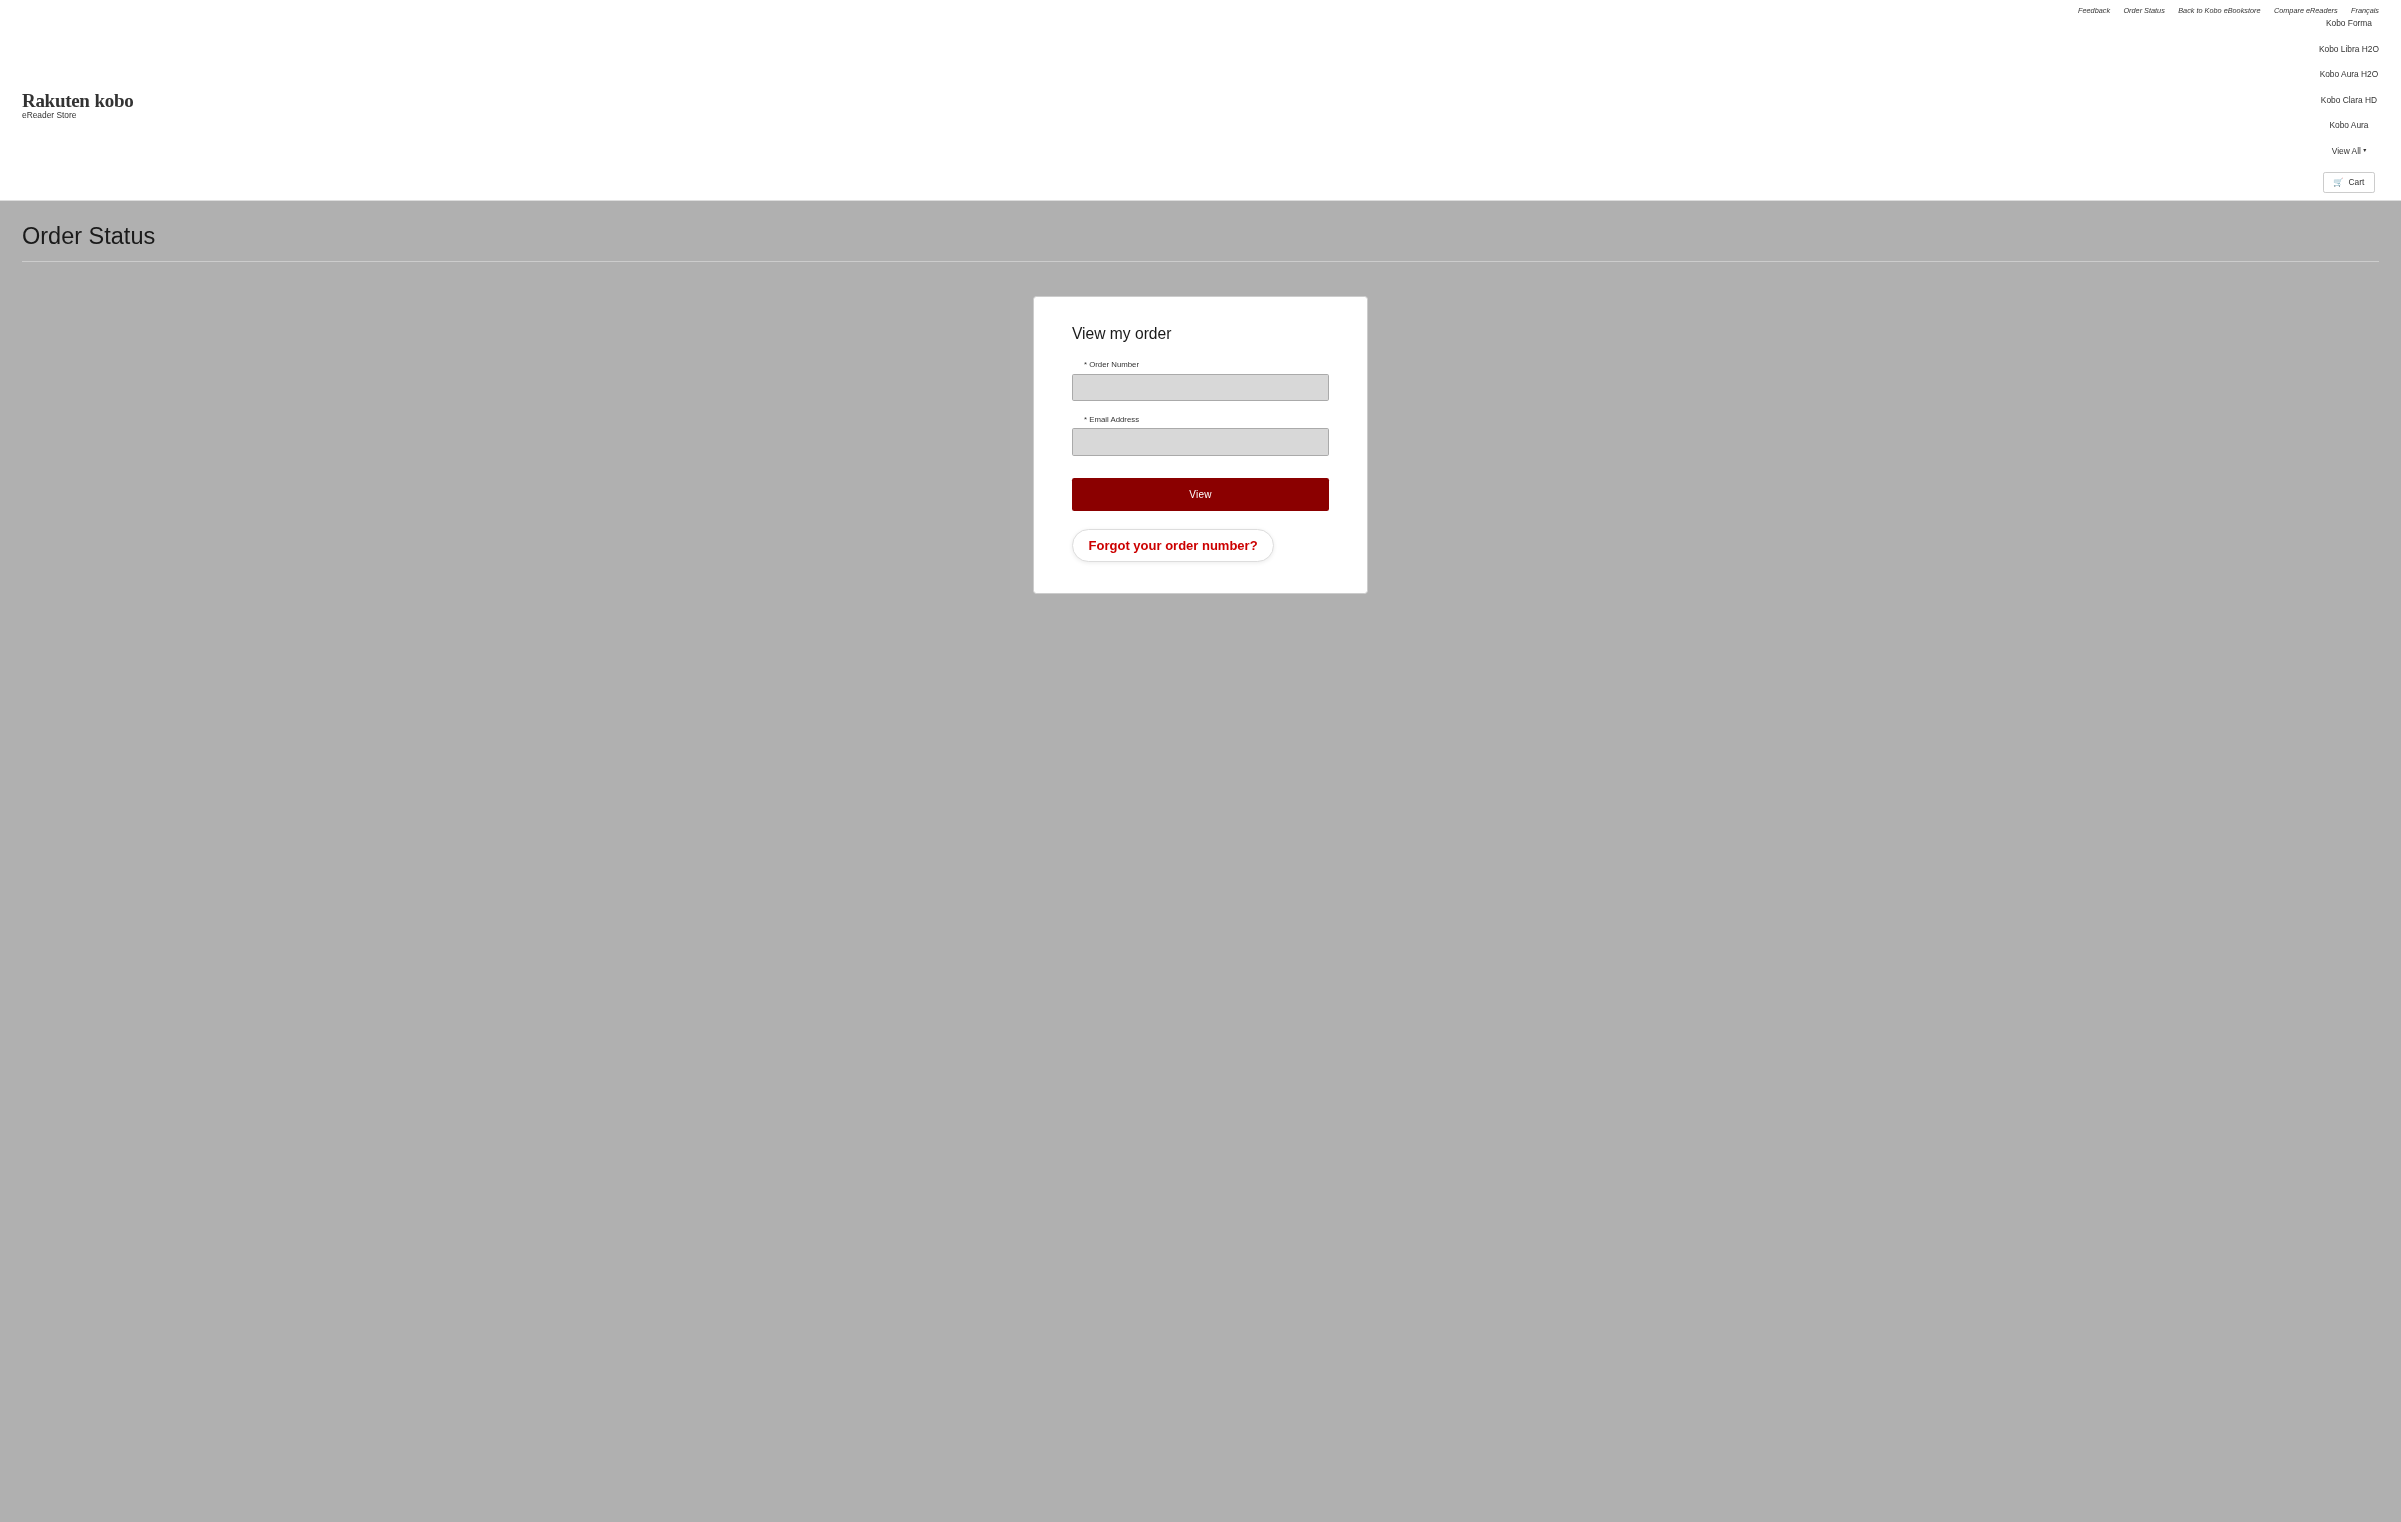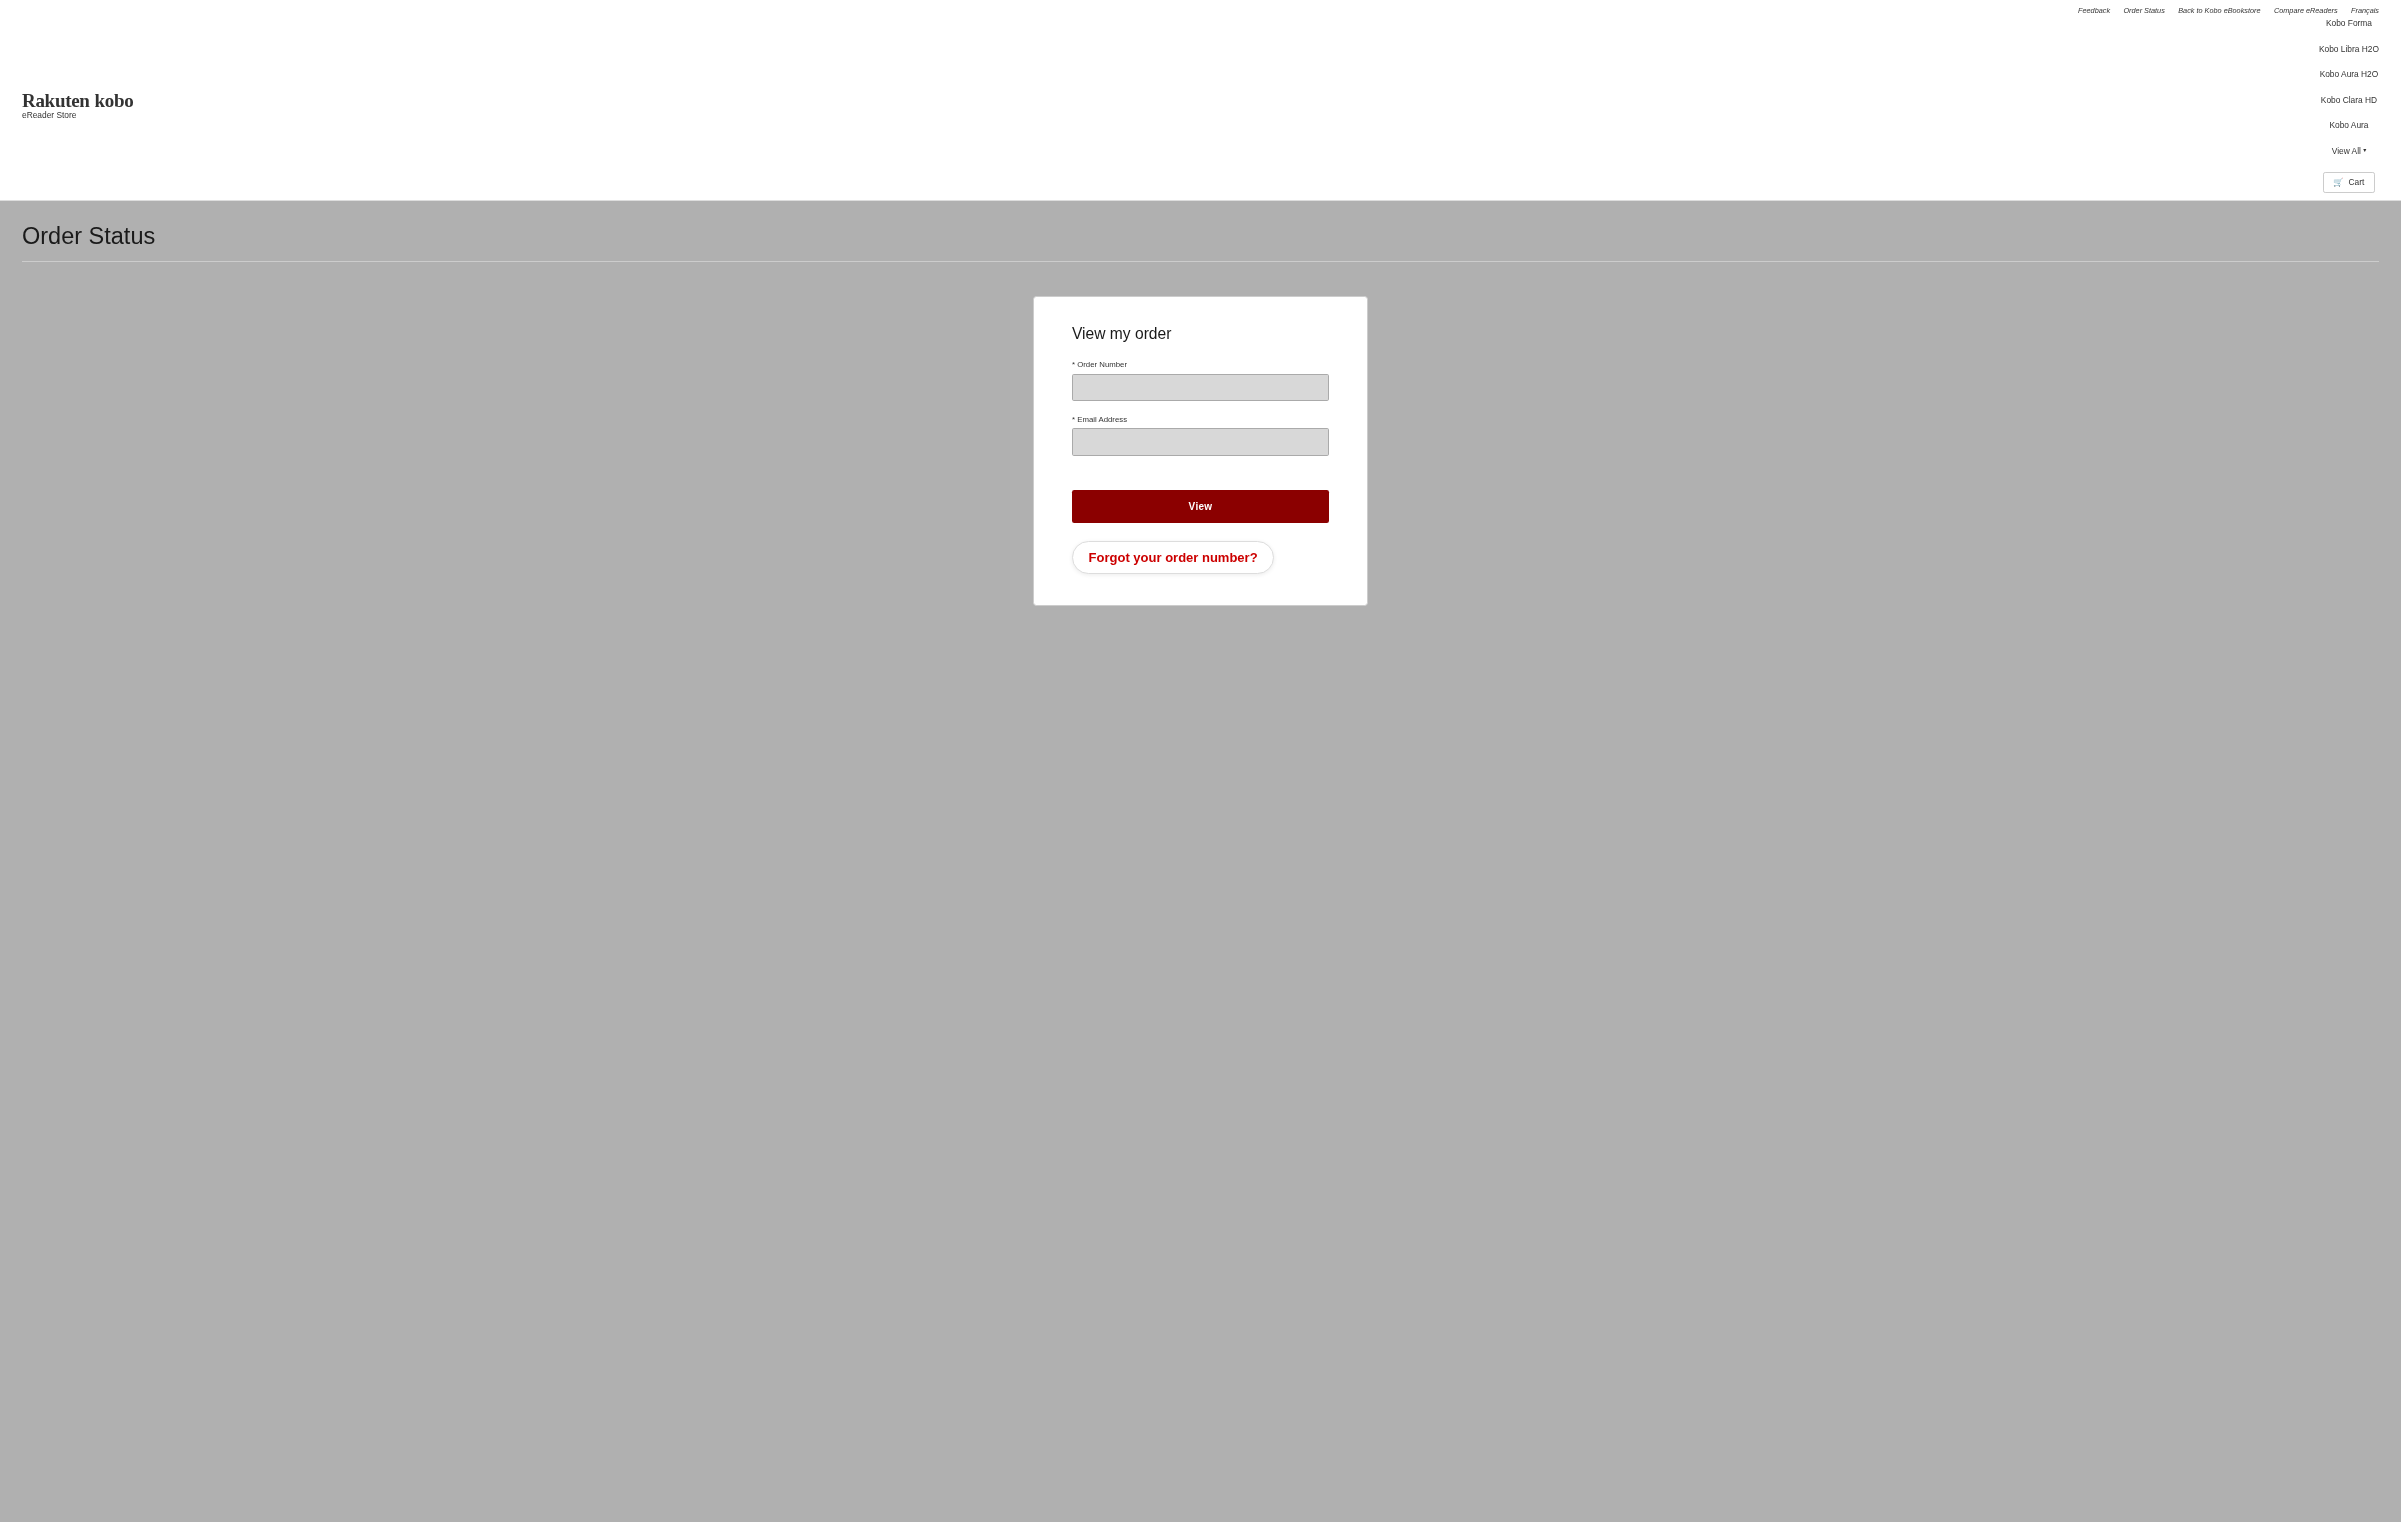--- a/index.html
+++ b/index.html
@@ -157,20 +157,21 @@
 
     .form-group {
       margin-bottom: 13.4px;
     }
 
     .form-label {
       display: block;
       font-size: 7.8px;
       color: #333;
       margin-bottom: 4.5px;
+      margin-left: 12px;
     }
 
     .form-input {
       width: 100%;
       padding: 7.8px 6.7px;
       border: 0.6px solid #aaa;
       border-radius: 1.7px;
       font-size: 8.4px;
       background-color: #d8d8d8;
       color: #333;
@@ -179,23 +180,22 @@
 
     .view-btn {
       width: 100%;
       padding: 11px;
       background-color: #8b0000;
       color: white;
       border: none;
       border-radius: 2.2px;
       font-size: 10px;
       cursor: pointer;
-      margin-top: 21px;
+      margin-top: 9px;
       letter-spacing: 0.3px;
-      font-weight: bold;
     }
 
     .forgot-link-bubble {
       display: inline-block;
       background: white;
       border: 0.6px solid #ddd;
       border-radius: 17px;
       padding: 7.8px 15.6px;
       margin-top: 9px;
       box-shadow: 0 1.1px 4.5px rgba(0,0,0,0.08);

